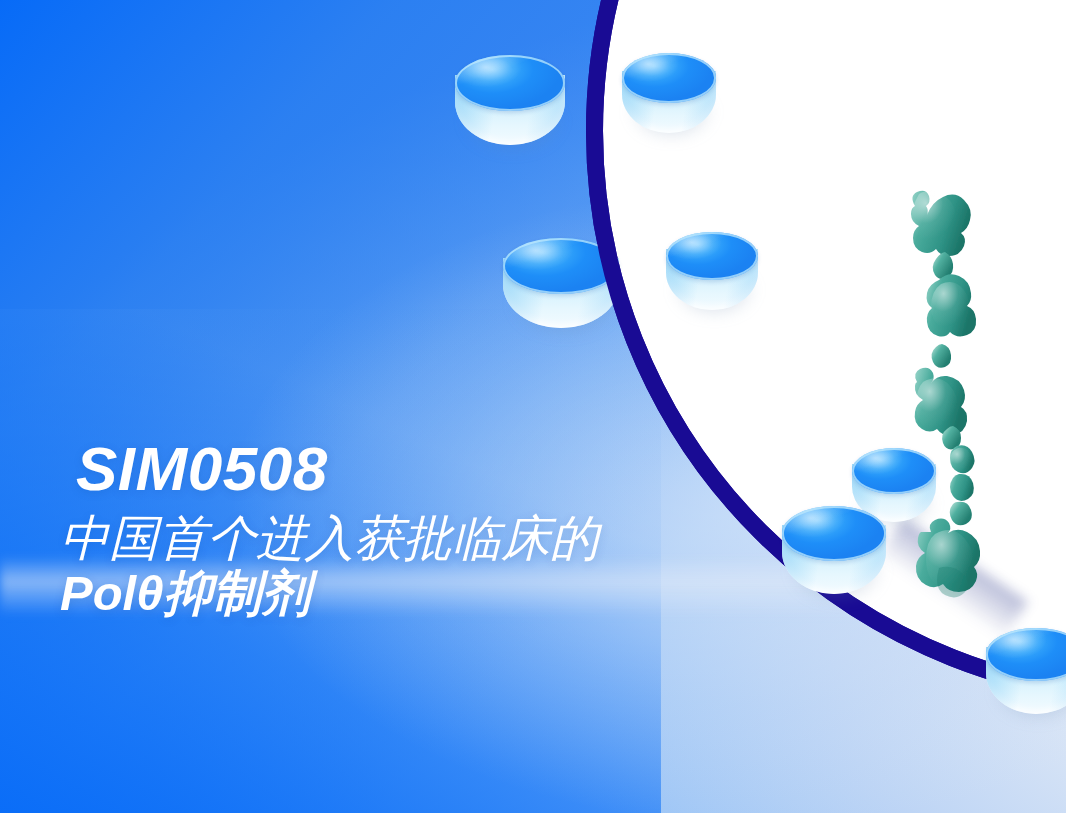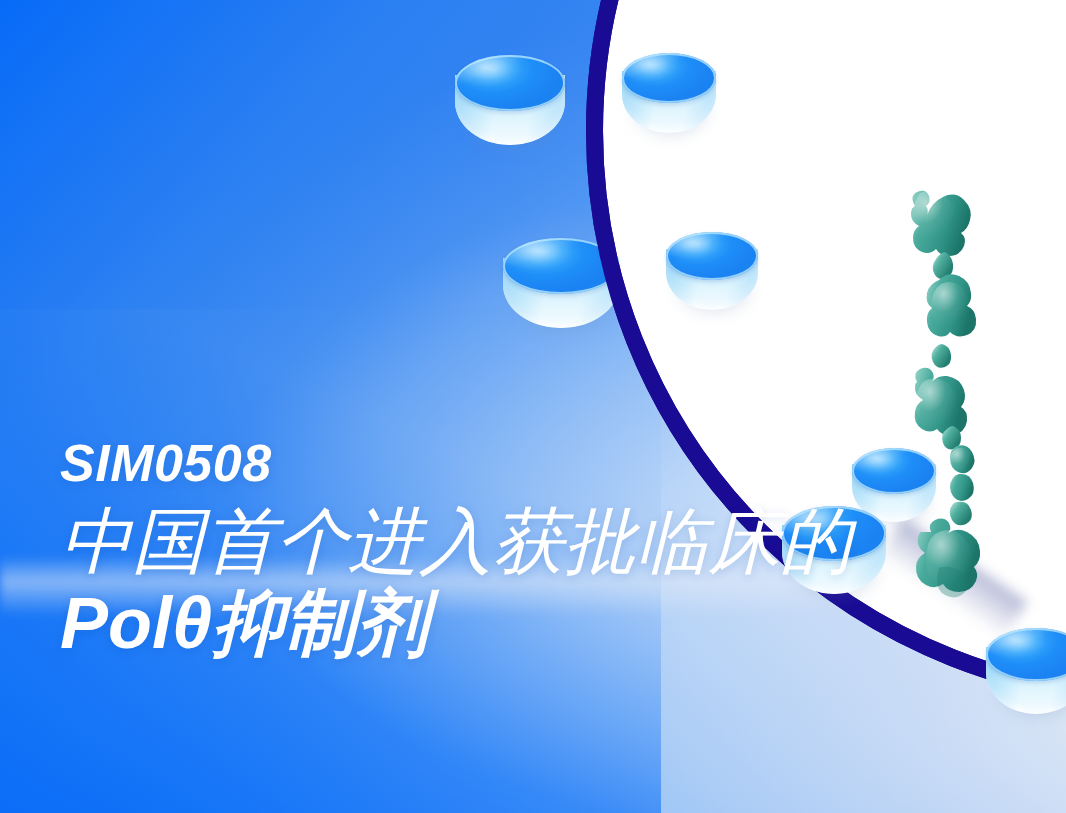--- a/index.html
+++ b/index.html
@@ -114,29 +114,29 @@
 
   
   .textblock{
     position:absolute;
     left:60px;top:436px;
     color:#ffffff;
     text-shadow:0 2px 10px rgba(10,60,150,.16);
     user-select:none;
   }
   .brand{
-    font-size:52px;
+    font-size:62px;
     font-weight:700;
     font-style:italic;
     letter-spacing:.5px;
     line-height:1.06;
-    margin:0 0 8px 0;
+    margin:0 0 8px 16px;
   }
   .sub-line{
-    font-size:72px;
+    font-size:49px;
     font-weight:400;
     font-style:italic;
     line-height:1.17;
     margin:0;
     white-space:nowrap;
   }
   .sub-line.l2{ margin-top:-2px;font-weight:bold; }
 </style>
 </head>
 <body>

